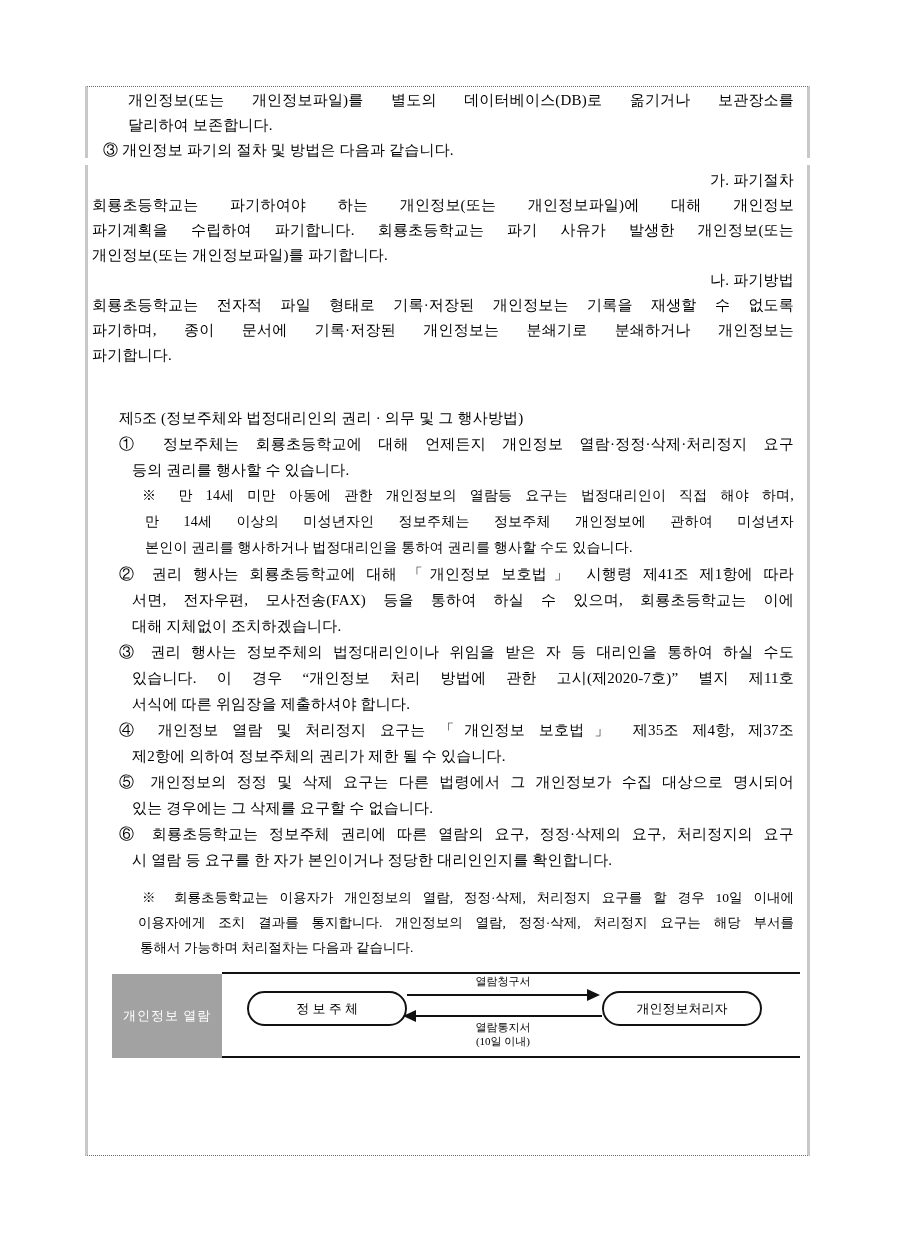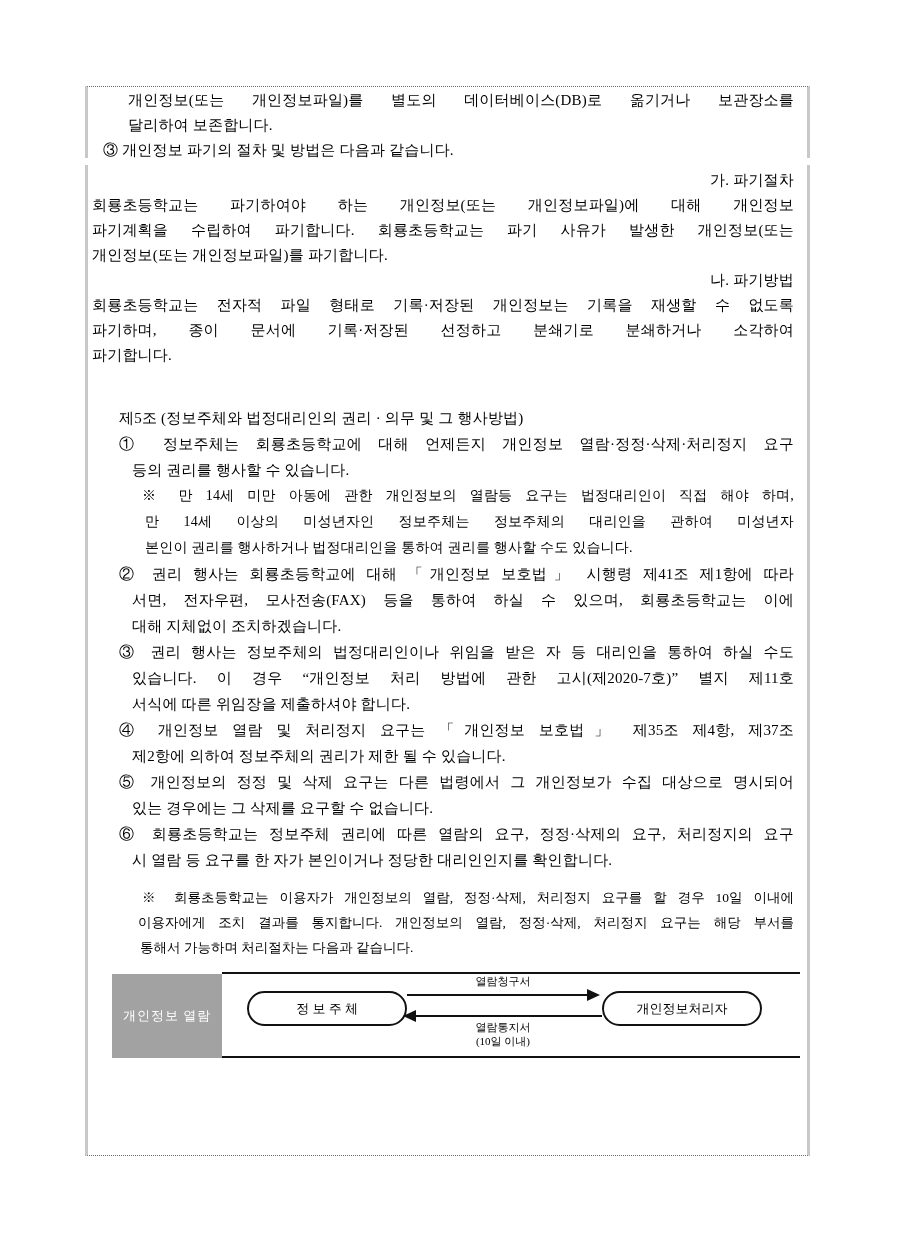--- a/index.html
+++ b/index.html
@@ -81,28 +81,28 @@
   </div>
 
 <div class="cell cell2">
   <div>
       <div class="ln i3">가. 파기절차</div>
       <div class="ln i0 j">회룡초등학교는  파기하여야  하는  개인정보(또는  개인정보파일)에  대해  개인정보</div>
       <div class="ln i0 j">파기계획을 수립하여 파기합니다. 회룡초등학교는 파기 사유가 발생한 개인정보(또는</div>
       <div class="ln i0">개인정보(또는 개인정보파일)를 파기합니다.</div>
       <div class="ln i3">나. 파기방법</div>
       <div class="ln i0 j">회룡초등학교는 전자적 파일 형태로 기록·저장된 개인정보는 기록을 재생할 수 없도록</div>
-      <div class="ln i0 j">파기하며,  종이  문서에  기록·저장된  선정하고  분쇄기로  분쇄하거나  소각하여</div>
+      <div class="ln i0 j">파기하며,  종이  문서에  기록·저장된  개인정보는  분쇄기로  분쇄하거나  개인정보는</div>
       <div class="ln i0">파기합니다.</div>
       <div class="ln gap"></div>
       <div class="ln i4 b2">제5조 (정보주체와 법정대리인의 권리 · 의무 및 그 행사방법)</div>
       <div class="ln i4 j b2">① 정보주체는 회룡초등학교에 대해 언제든지 개인정보 열람·정정·삭제·처리정지 요구</div>
       <div class="ln i5 b2">등의 권리를 행사할 수 있습니다.</div>
       <div class="ln i6 j n1 b2">※ 만 14세 미만 아동에 관한 개인정보의 열람등 요구는 법정대리인이 직접 해야 하며,</div>
-      <div class="ln i7 j n1 b2">만  14세  이상의  미성년자인  정보주체는  정보주체의  대리인을  관하여  미성년자</div>
+      <div class="ln i7 j n1 b2">만  14세  이상의  미성년자인  정보주체는  정보주체  개인정보에  관하여  미성년자</div>
       <div class="ln i7 n1 b2">본인이 권리를 행사하거나 법정대리인을 통하여 권리를 행사할 수도 있습니다.</div>
       <div class="ln i4 j b2">② 권리 행사는 회룡초등학교에 대해 「개인정보 보호법」 시행령 제41조 제1항에 따라</div>
       <div class="ln i5 j b2">서면, 전자우편, 모사전송(FAX) 등을 통하여 하실 수 있으며, 회룡초등학교는 이에</div>
       <div class="ln i5 b2">대해 지체없이 조치하겠습니다.</div>
       <div class="ln i4 j b2">③ 권리 행사는 정보주체의 법정대리인이나 위임을 받은 자 등 대리인을 통하여 하실 수도</div>
       <div class="ln i5 j b2">있습니다. 이 경우 “개인정보 처리 방법에 관한 고시(제2020-7호)” 별지 제11호</div>
       <div class="ln i5 b2">서식에 따른 위임장을 제출하셔야 합니다.</div>
       <div class="ln i4 j b2">④ 개인정보 열람 및 처리정지 요구는 「개인정보 보호법」 제35조 제4항, 제37조</div>
       <div class="ln i5 b2">제2항에 의하여 정보주체의 권리가 제한 될 수 있습니다.</div>
       <div class="ln i4 j b2">⑤ 개인정보의 정정 및 삭제 요구는 다른 법령에서 그 개인정보가 수집 대상으로 명시되어</div>

